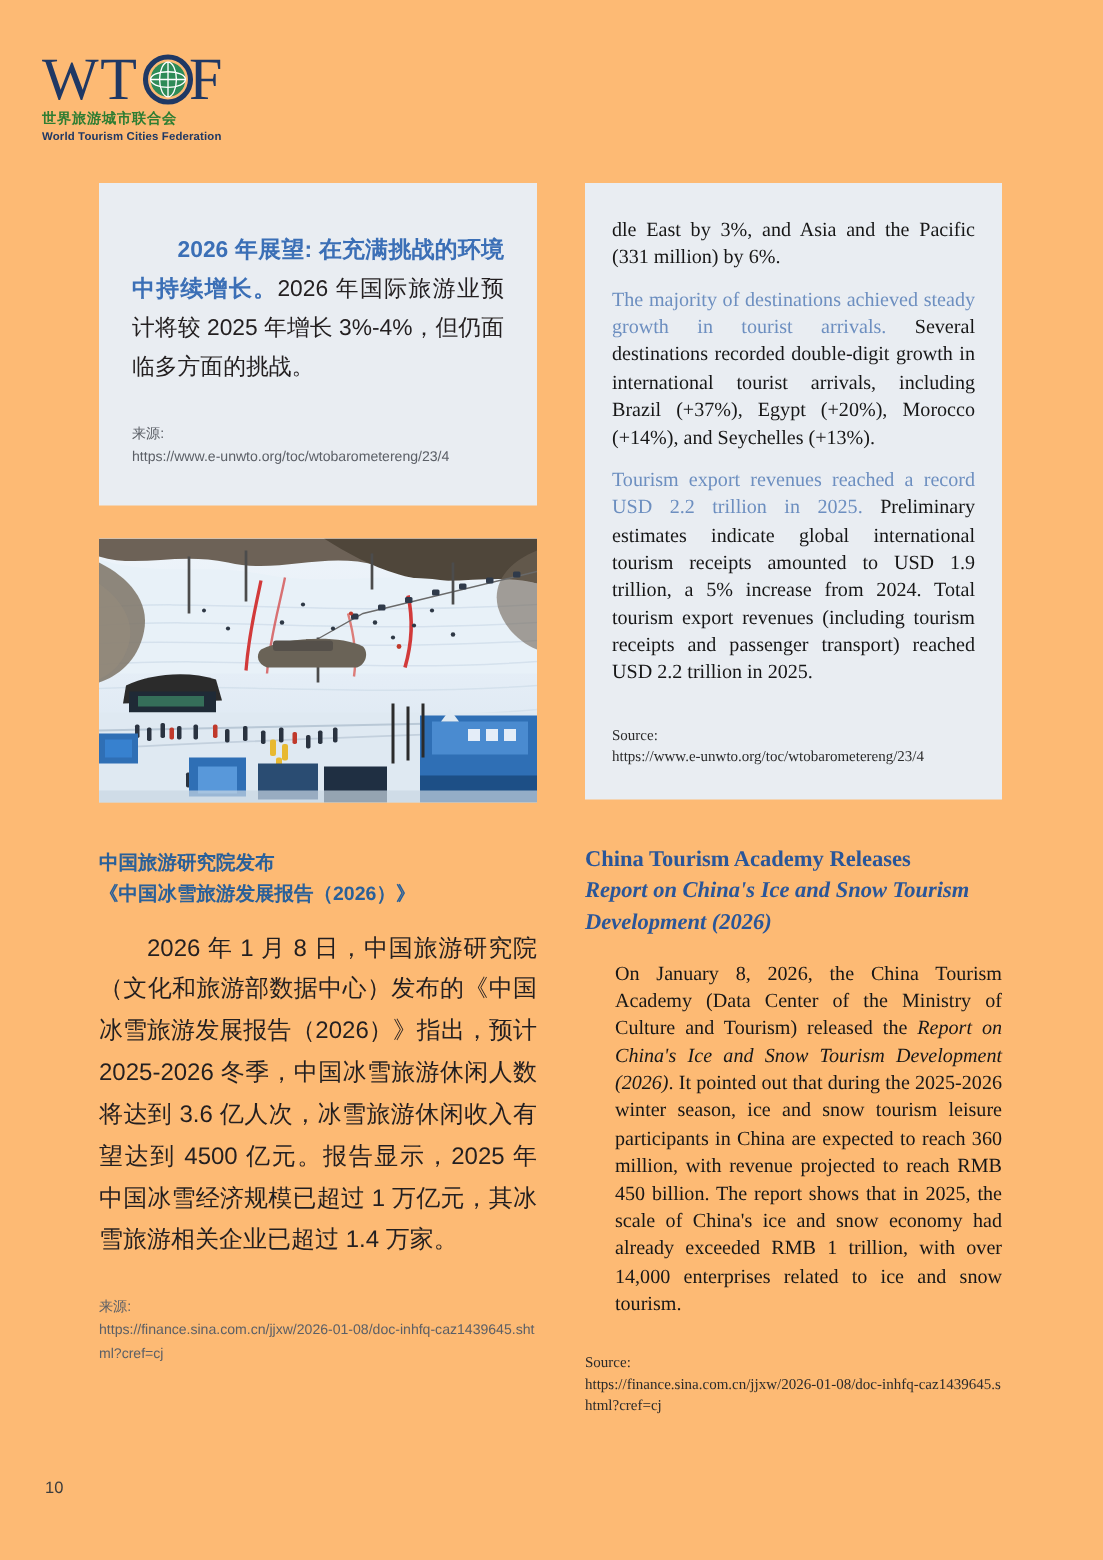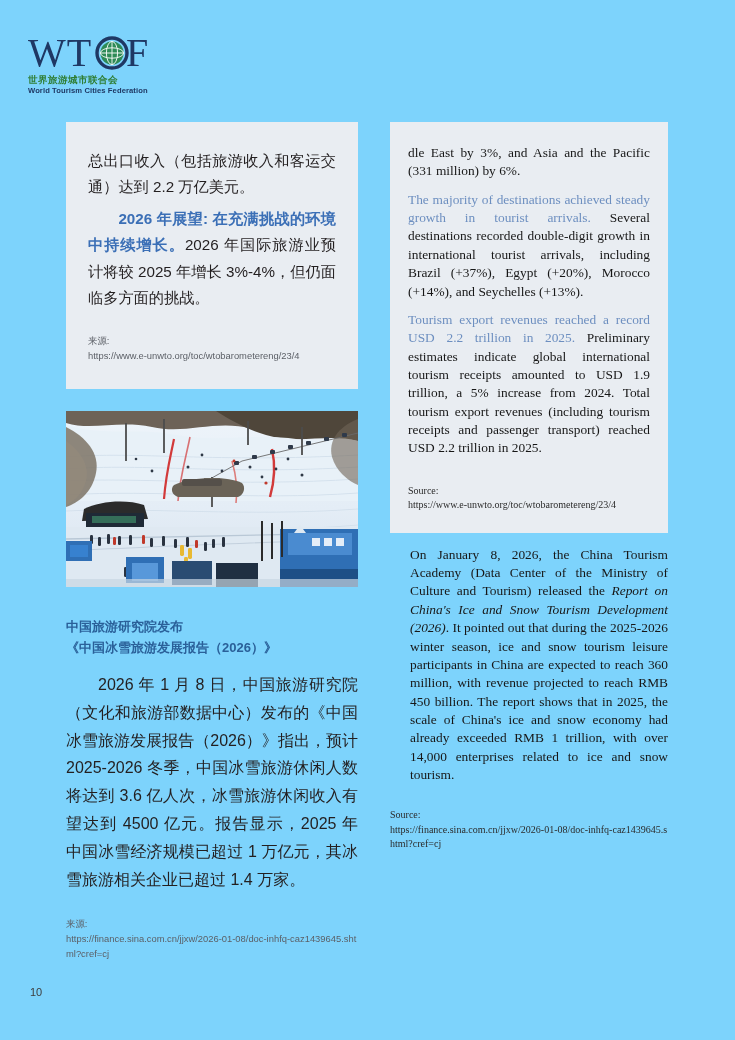--- a/index.html
+++ b/index.html
@@ -7,21 +7,21 @@
     width: 735px;
     height: 1040px;
     background: #ffffff;
     font-family: "Liberation Sans", "DejaVu Sans", sans-serif;
     overflow: hidden;
   }
   .page {
     position: relative;
     width: 735px;
     height: 1040px;
-    background: #7dd3fc;
+    background: #fdba74;
   }
 
   
   .logo-area {
     position: absolute;
     left: 28px;
     top: 34px;
     width: 150px;
     height: 62px;
   }
@@ -194,21 +194,20 @@
         </g>
       </svg>
     </div>
     <div class="logo-cn">世界旅游城市联合会</div>
     <div class="logo-en">World Tourism Cities Federation</div>
   </div>
 
   <div class="col-left">
 
     <div class="panel">
-      <div class="cn-body">总出口收入（包括旅游收入和客运交通）达到 2.2 万亿美元。</div>
       <div class="cn-body cn-indent" style="margin-top:6px;">
         <span class="hl">2026 年展望: 在充满挑战的环境中持续增长。</span><span>2026 年国际旅游业预计将较 2025 年增长 3%-4%，但仍面临多方面的挑战。</span>
       </div>
       <div class="src-cn">
         <div>来源:</div>
         <div>https://www.e-unwto.org/toc/wtobarometereng/23/4</div>
       </div>
     </div>
 
     <div class="photo-wrap">
@@ -375,20 +374,24 @@
         <p>dle East by 3%, and Asia and the Pacific (331 million) by 6%.</p>
         <p><span class="lead">The majority of destinations achieved steady growth in tourist arrivals.</span> <span>Several destinations recorded double-digit growth in international tourist arrivals, including Brazil (+37%), Egypt (+20%), Morocco (+14%), and Seychelles (+13%).</span></p>
         <p><span class="lead">Tourism export revenues reached a record USD 2.2 trillion in 2025.</span> <span>Preliminary estimates indicate global international tourism receipts amounted to USD 1.9 trillion, a 5% increase from 2024. Total tourism export revenues (including tourism receipts and passenger transport) reached USD 2.2 trillion in 2025.</span></p>
       </div>
       <div class="src-en src-en-gap">
         <div>Source:</div>
         <div>https://www.e-unwto.org/toc/wtobarometereng/23/4</div>
       </div>
     </div>
 
+    <div class="en-heading">
+      <div>China Tourism Academy Releases</div>
+      <div class="ital">Report on China's Ice and Snow Tourism Development (2026)</div>
+    </div>
 
     <div class="en-body en-lower">
       <p><span>On January 8, 2026, the China Tourism Academy (Data Center of the Ministry of Culture and Tourism) released the </span><em>Report on China's Ice and Snow Tourism Development (2026)</em><span>. It pointed out that during the 2025-2026 winter season, ice and snow tourism leisure participants in China are expected to reach 360 million, with revenue projected to reach RMB 450 billion. The report shows that in 2025, the scale of China's ice and snow economy had already exceeded RMB 1 trillion, with over 14,000 enterprises related to ice and snow tourism.</span></p>
     </div>
 
     <div class="src-en" style="margin-top:24px;">
       <div>Source:</div>
       <div>https://finance.sina.com.cn/jjxw/2026-01-08/doc-inhfq-caz1439645.shtml?cref=cj</div>
     </div>
   </div>

